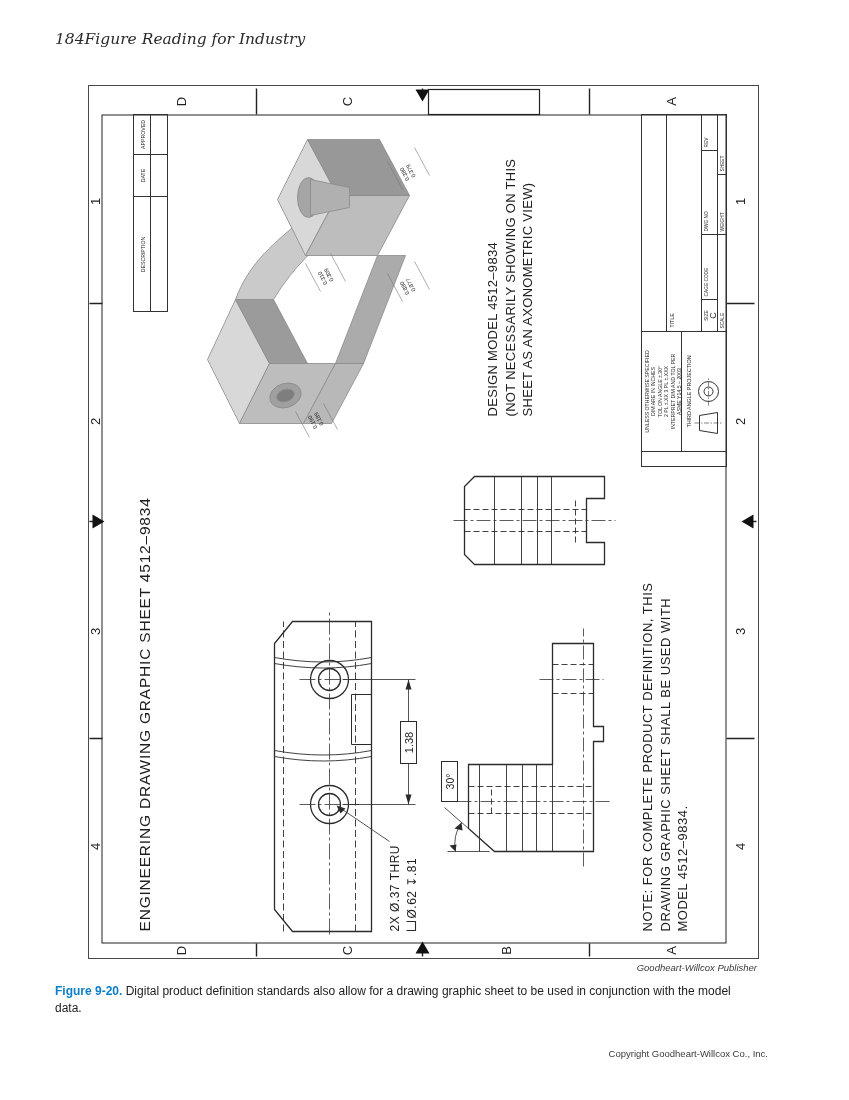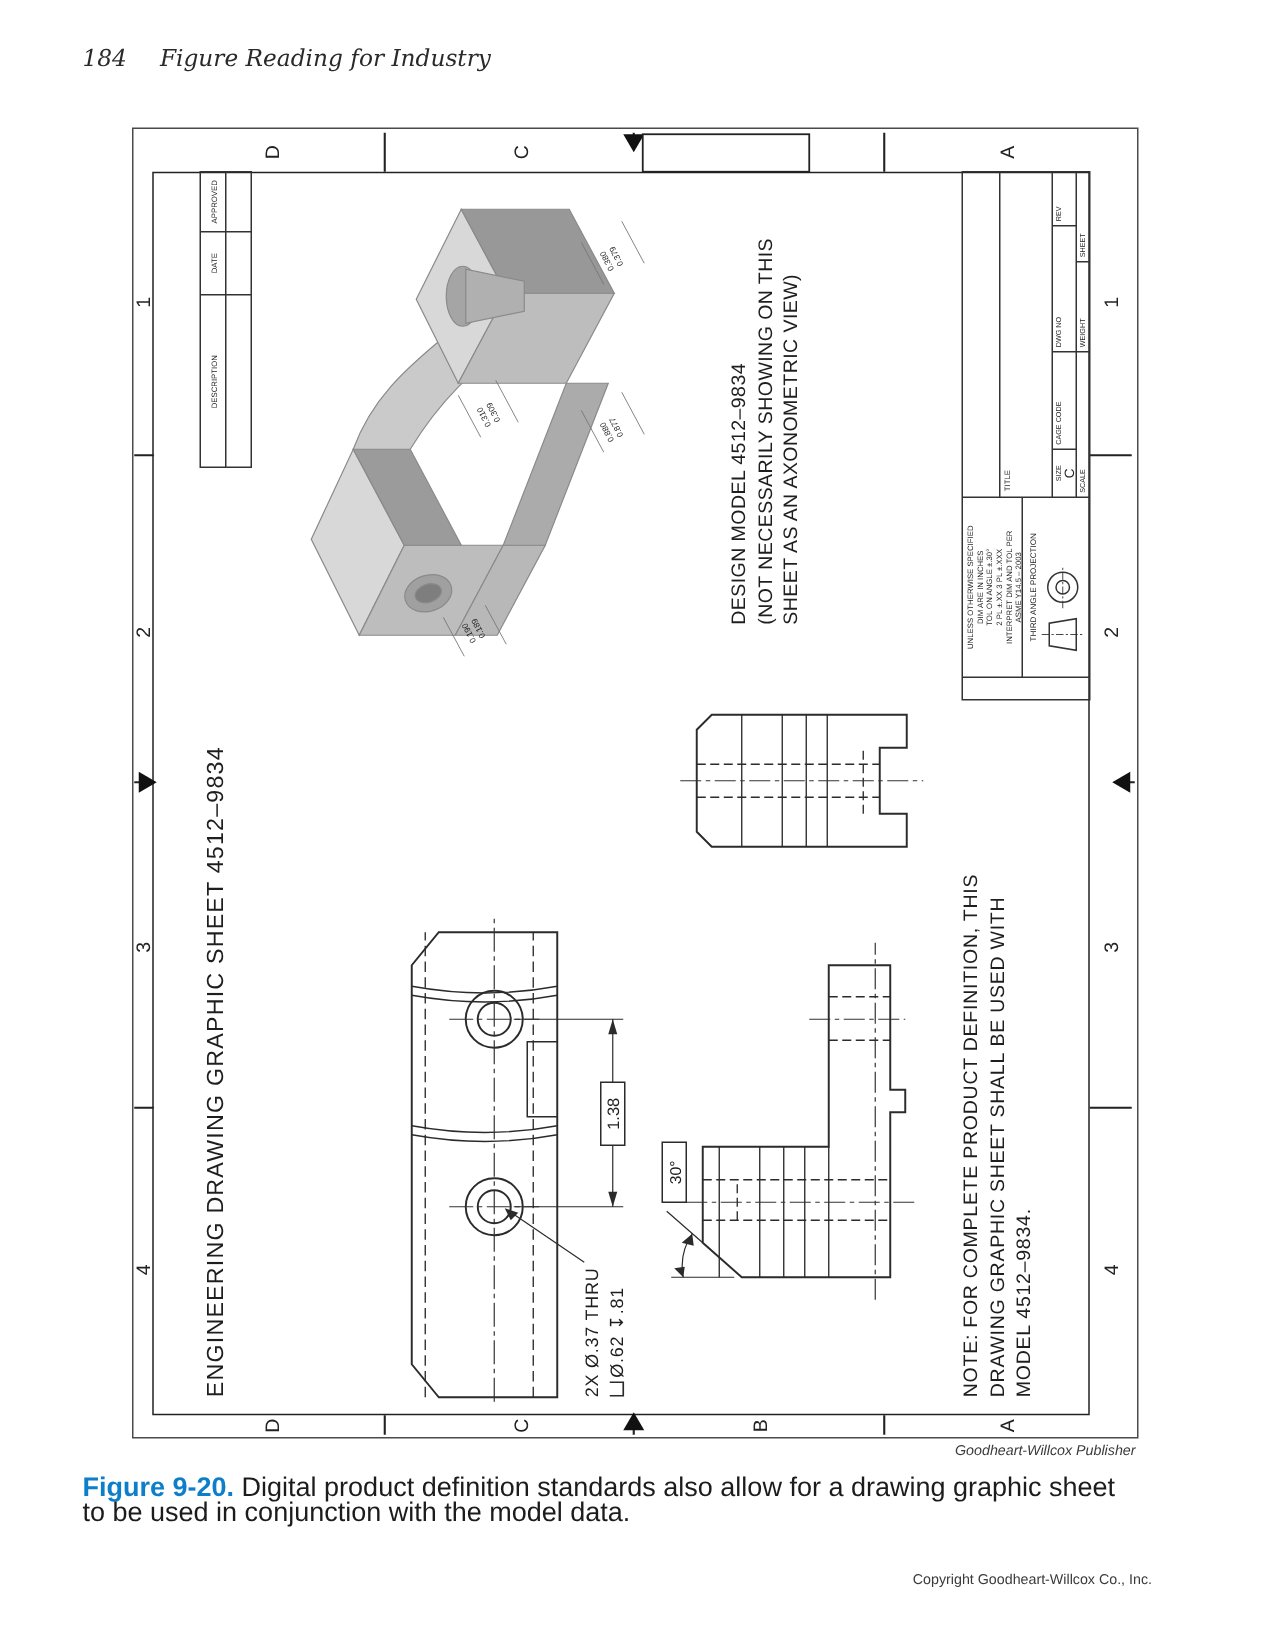--- a/index.html
+++ b/index.html
@@ -1,24 +1,24 @@
 <!DOCTYPE html>
 <html><head>
 <meta charset="utf-8">
 <style>
   html,body{margin:0;padding:0;}
   body{width:849px;height:1100px;background:#ffffff;position:relative;
        font-family:"Liberation Sans",sans-serif;color:#1e1e1e;}
   .page{position:absolute;inset:0;background:#fff;}
 
   
-  .hdr{position:absolute;left:55px;top:30px;display:flex;gap:22px;
+  .hdr{position:absolute;left:55px;top:30px;display:flex;
        font-family:"DejaVu Serif",serif;font-style:italic;font-size:15.5px;color:#2a2a2a;text-align:right;}
   .credit{position:absolute;right:92px;top:962px;font-size:9.5px;font-style:italic;color:#3a3a3a;text-align:center;}
-  .figcap{position:absolute;left:55px;top:983px;width:700px;font-size:18px;line-height:17px;color:#1c1c1c;}
+  .figcap{position:absolute;left:55px;top:983px;width:700px;font-size:12px;line-height:17px;color:#1c1c1c;}
   .figcap .lbl{font-weight:bold;}
   .copyright{position:absolute;right:81px;top:1048px;font-size:9.5px;color:#3a3a3a;}
 
   
   .figure-frame{position:absolute;left:88px;top:85px;width:669px;height:872px;
                 border:1px solid #4a4a4a;overflow:hidden;background:#fff;}
   .sheet{position:absolute;width:870px;height:667px;left:-101.5px;top:101.5px;
          transform:rotate(-90deg);background:#fff;}
   .inner-border{position:absolute;left:13px;top:12px;width:827px;height:623px;
                 border:1.4px solid #222;}

